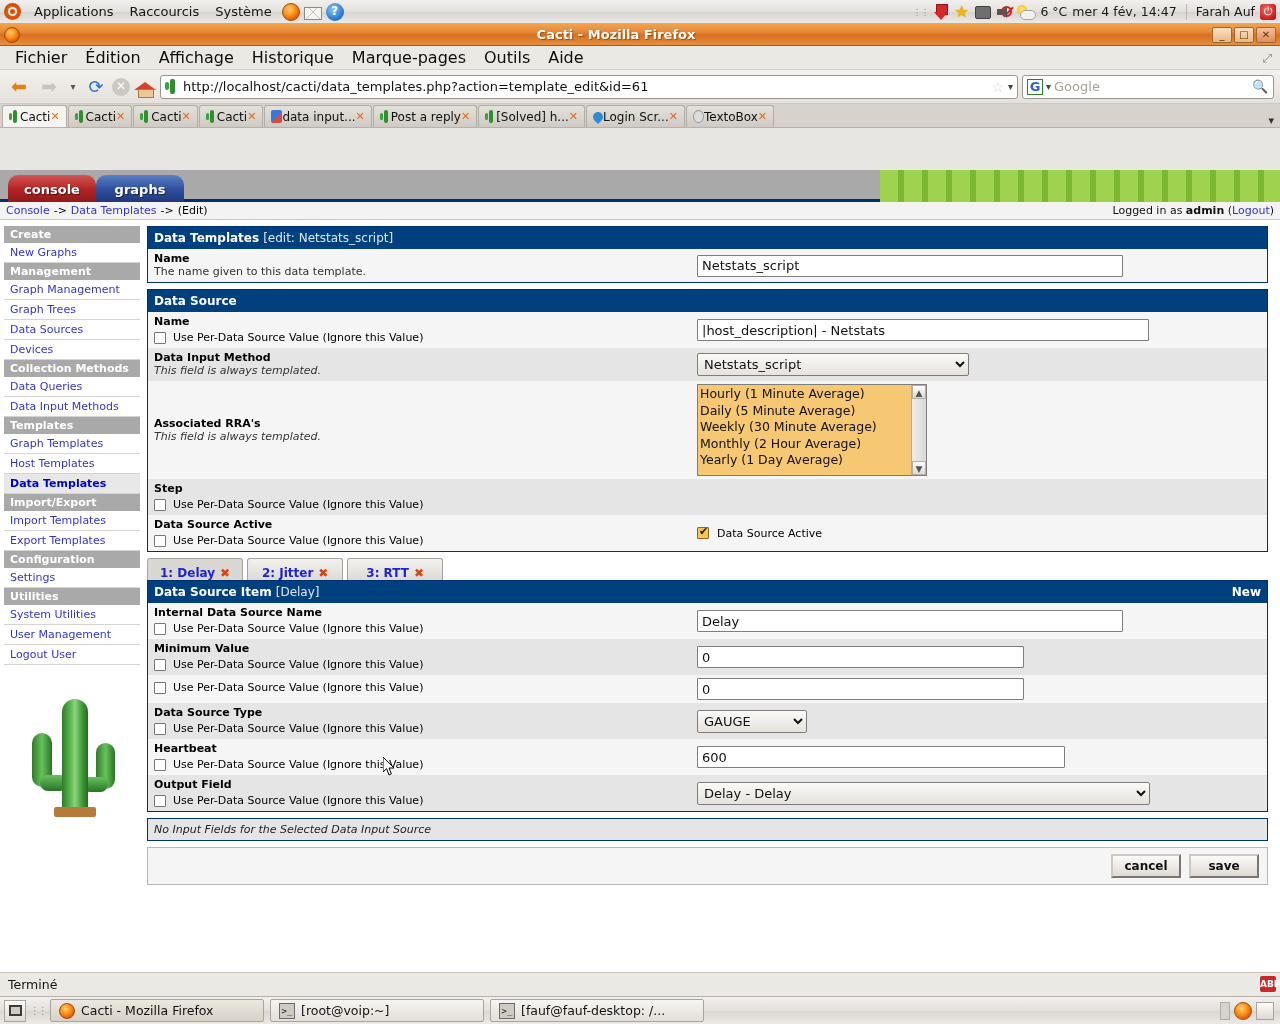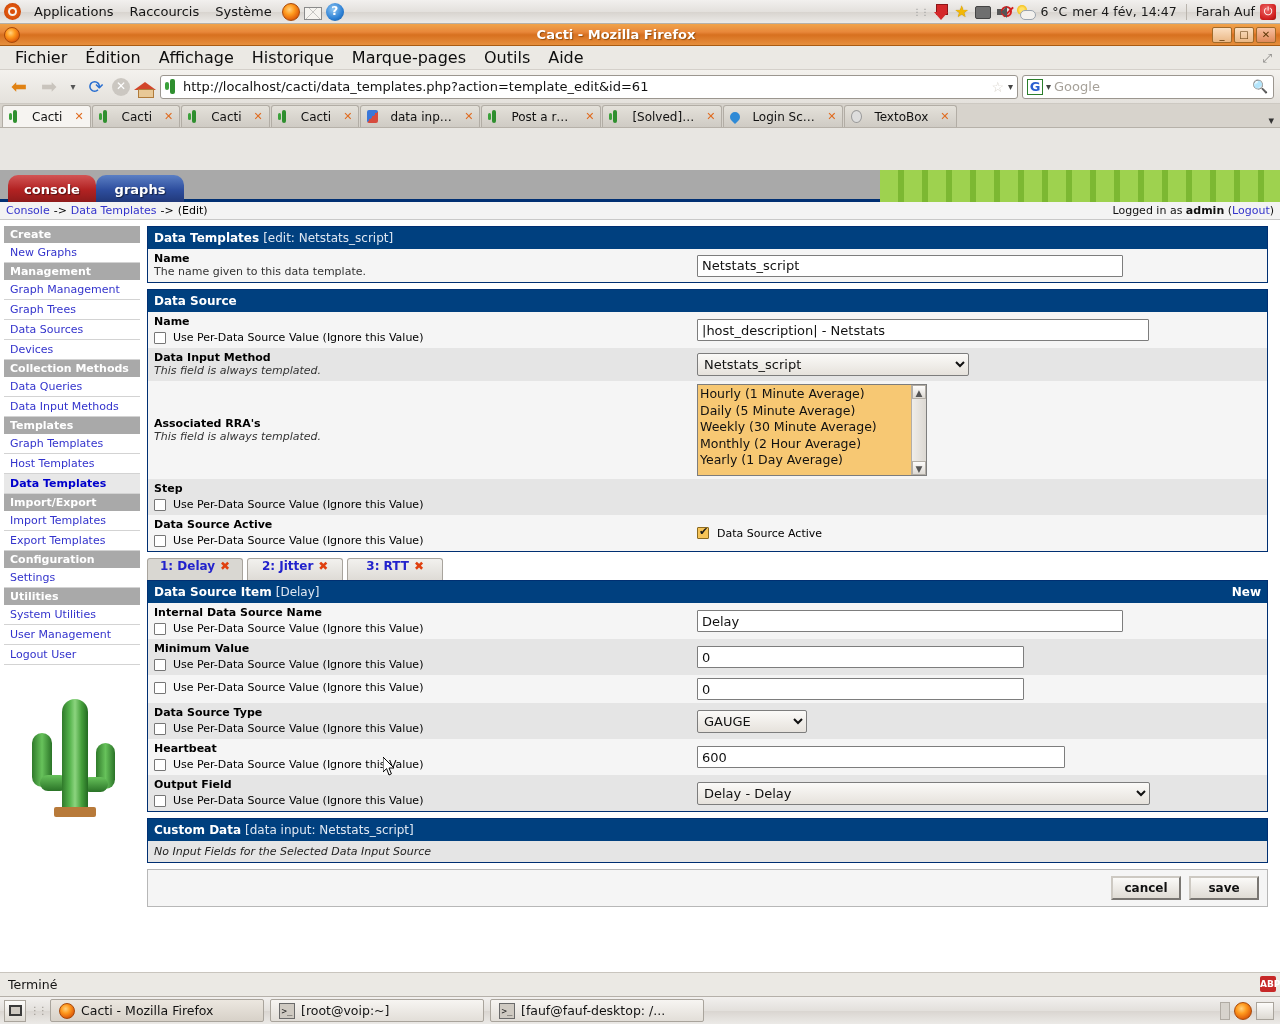--- a/index.html
+++ b/index.html
@@ -150,21 +150,21 @@
   }
   .g-ico { width:16px;height:16px;border:1px solid #2a7d2a; color:#2a5fd0; font-weight:bold;
      font-size:13px; text-align:center; line-height:14px; background:#fff; }
   .search-ph { flex:1; color:#a6a199; font-size:13px; }
   .search-mag { color:#3a6bb5; font-size:13px; }
 
   
   .ff-tabbar { height:24px; background:#d7d3cc; display:flex; align-items:flex-end; padding-left:2px;
     border-bottom:1px solid #b6b1a9; }
   .ff-tab {
-    height:22px; display:flex; align-items:center; gap:12px; padding:0 6px;
+    height:22px; display:flex; align-items:center; gap:0; padding:0 6px;
     background:linear-gradient(180deg,#e4e1da,#cfcbc4);
     border:1px solid #b2ada5; border-bottom:none; border-radius:3px 3px 0 0;
     font-size:12px; color:#111; margin-right:1px; max-width:120px;
   }
   .ff-tab.active { background:#f6f4f1; }
   .ff-tab .lbl { white-space:nowrap; overflow:hidden; text-overflow:ellipsis; }
   .tab-x { color:#e06b1f; font-size:11px; font-weight:bold; margin-left:auto; }
   .tab-ico { width:11px;height:13px;position:relative;flex:none; }
   .tab-ico.cactus::before{content:"";position:absolute;left:4px;top:0;width:4px;height:13px;background:#2f8f2f;border-radius:2px;}
   .tab-ico.cactus::after{content:"";position:absolute;left:0;top:3px;width:3px;height:7px;background:#3ba13b;border-radius:2px;}
@@ -285,21 +285,21 @@
   .listbox .items { flex:1; padding:1px 2px; }
   .listbox .item { font-size:12.5px; color:#111; line-height:16.5px; white-space:nowrap; }
   .lb-scroll { width:15px; background:linear-gradient(90deg,#efedea,#dcd8d2);
      border-left:1px solid #b3aea6; display:flex; flex-direction:column; justify-content:space-between; }
   .lb-arrow { height:14px; font-size:9px; text-align:center; line-height:14px; color:#555;
      background:linear-gradient(180deg,#fdfcfb,#ddd9d3); border:1px solid #b3aea6;}
 
   
   .item-tabs { display:flex; gap:4px; margin-top:4px; }
   .item-tab {
-    height:22px; min-width:96px; padding:0 12px; display:flex; align-items:flex-start; justify-content:center; gap:5px;
+    height:22px; min-width:96px; padding:0 12px; display:flex; align-items:flex-end; justify-content:center; gap:5px;
     background:linear-gradient(180deg,#f2f1ee,#dedbd6);
     border:1px solid #a8a49d; border-bottom:none; border-radius:3px 3px 0 0;
     font-size:12px; font-weight:bold; color:#2222cc;
   }
   .item-tab.active { background:#d9d7d2; }
   .item-tab .x { color:#e0400f; font-weight:bold; }
 
   .custom-note { font-size:11px; font-style:italic; color:#222; padding:4px 6px; background:#e5e5e5; }
 
   .action-bar {
@@ -721,24 +721,20 @@
                     </div>
                   </div>
                   <div class="row-right">
                     <select class="sel" style="width: 453px;"><option>Delay - Delay</option></select>
                   </div>
                 </div>
               </div>
           </div>
 
           <div class="panel">
-            <div class="panel-title">
-              <span>Custom Data</span>
-              <span class="sub">[data input: Netstats_script]</span>
-            </div>
             <div class="custom-note">No Input Fields for the Selected Data Input Source</div>
           </div>
 
           <div class="action-bar">
             <div class="btn">cancel</div>
             <div class="btn">save</div>
           </div>
 
         </div>
       </div>

